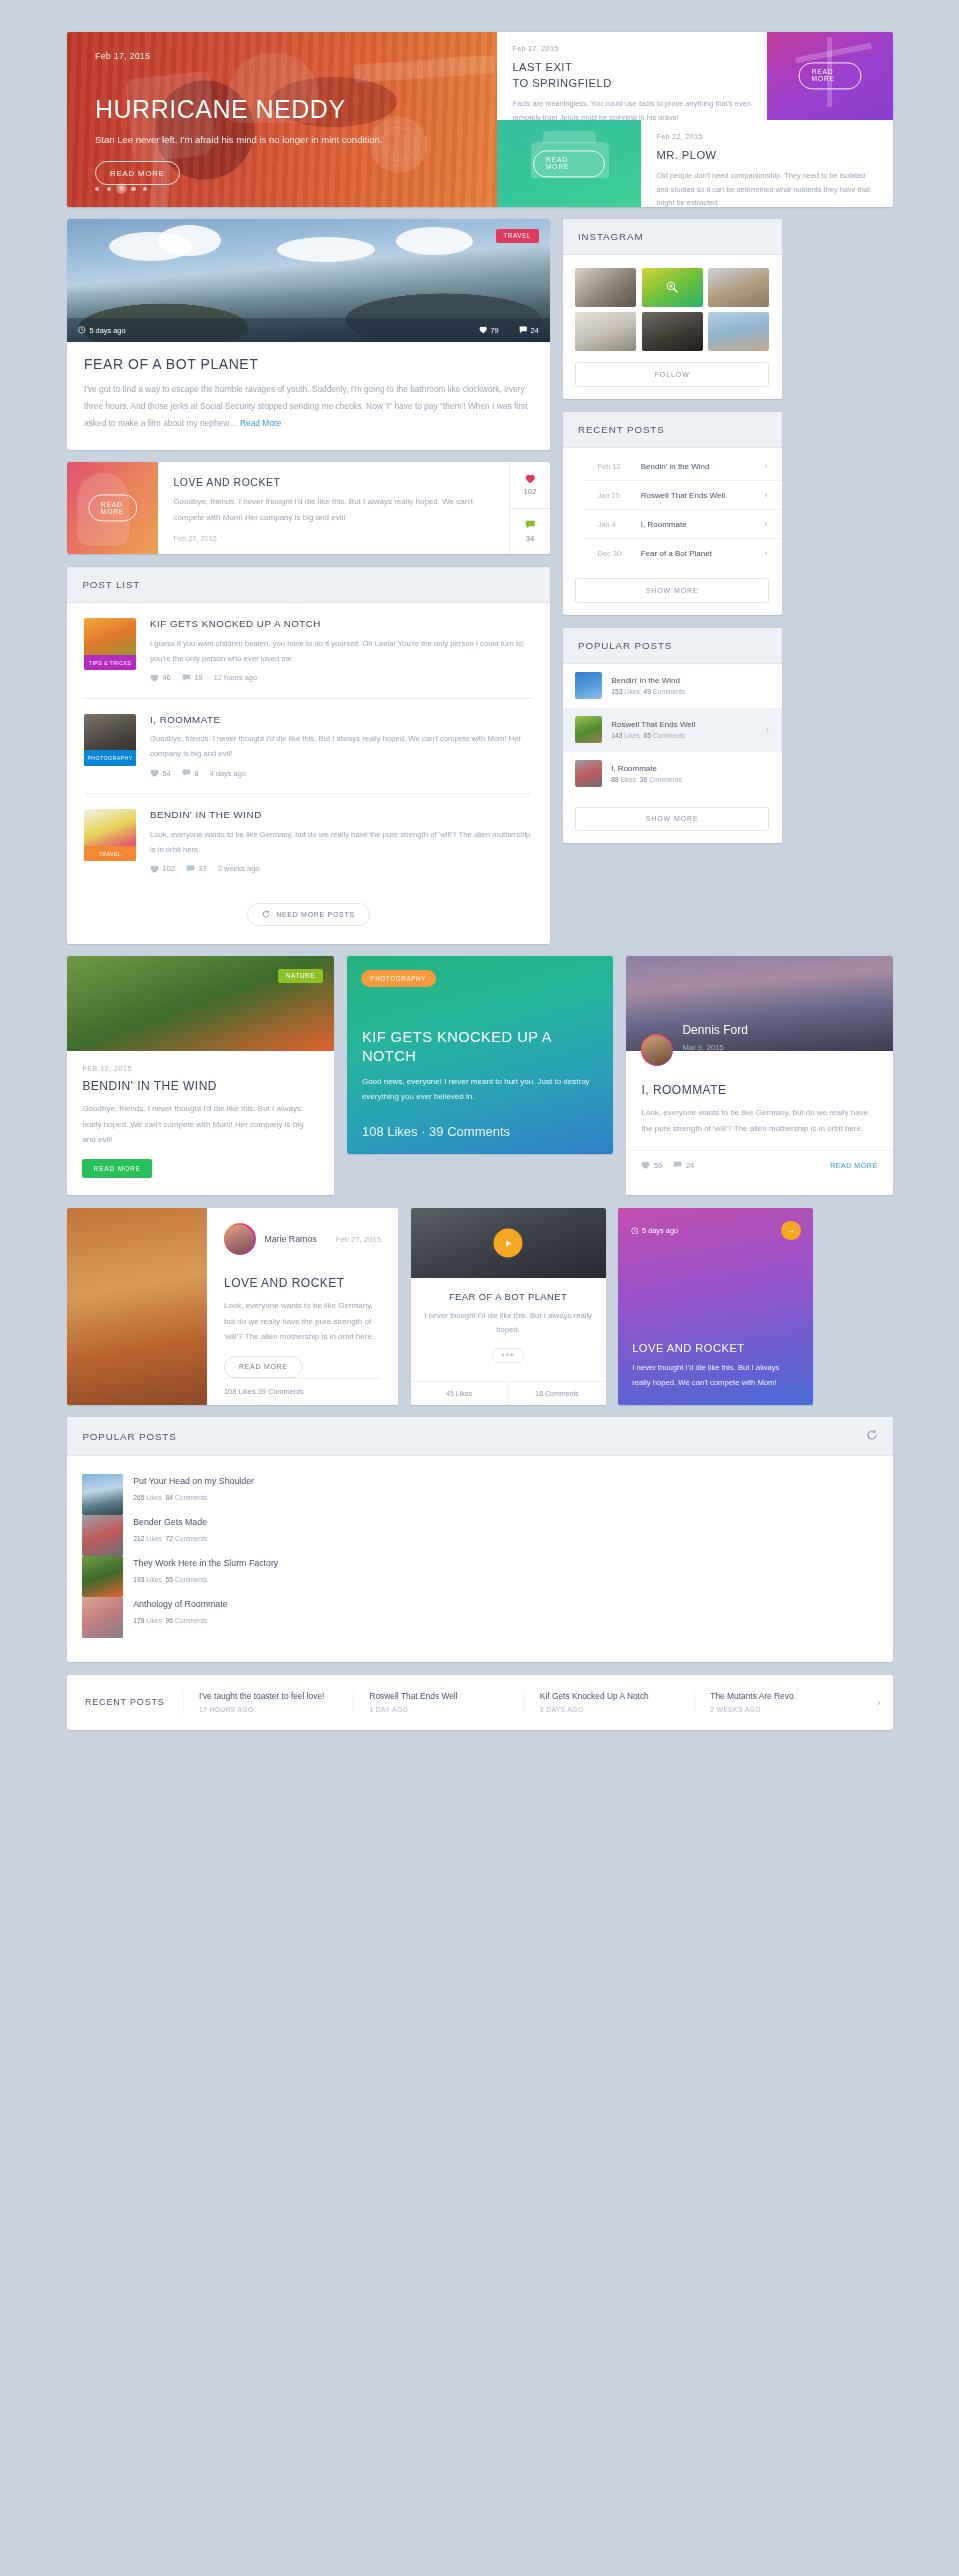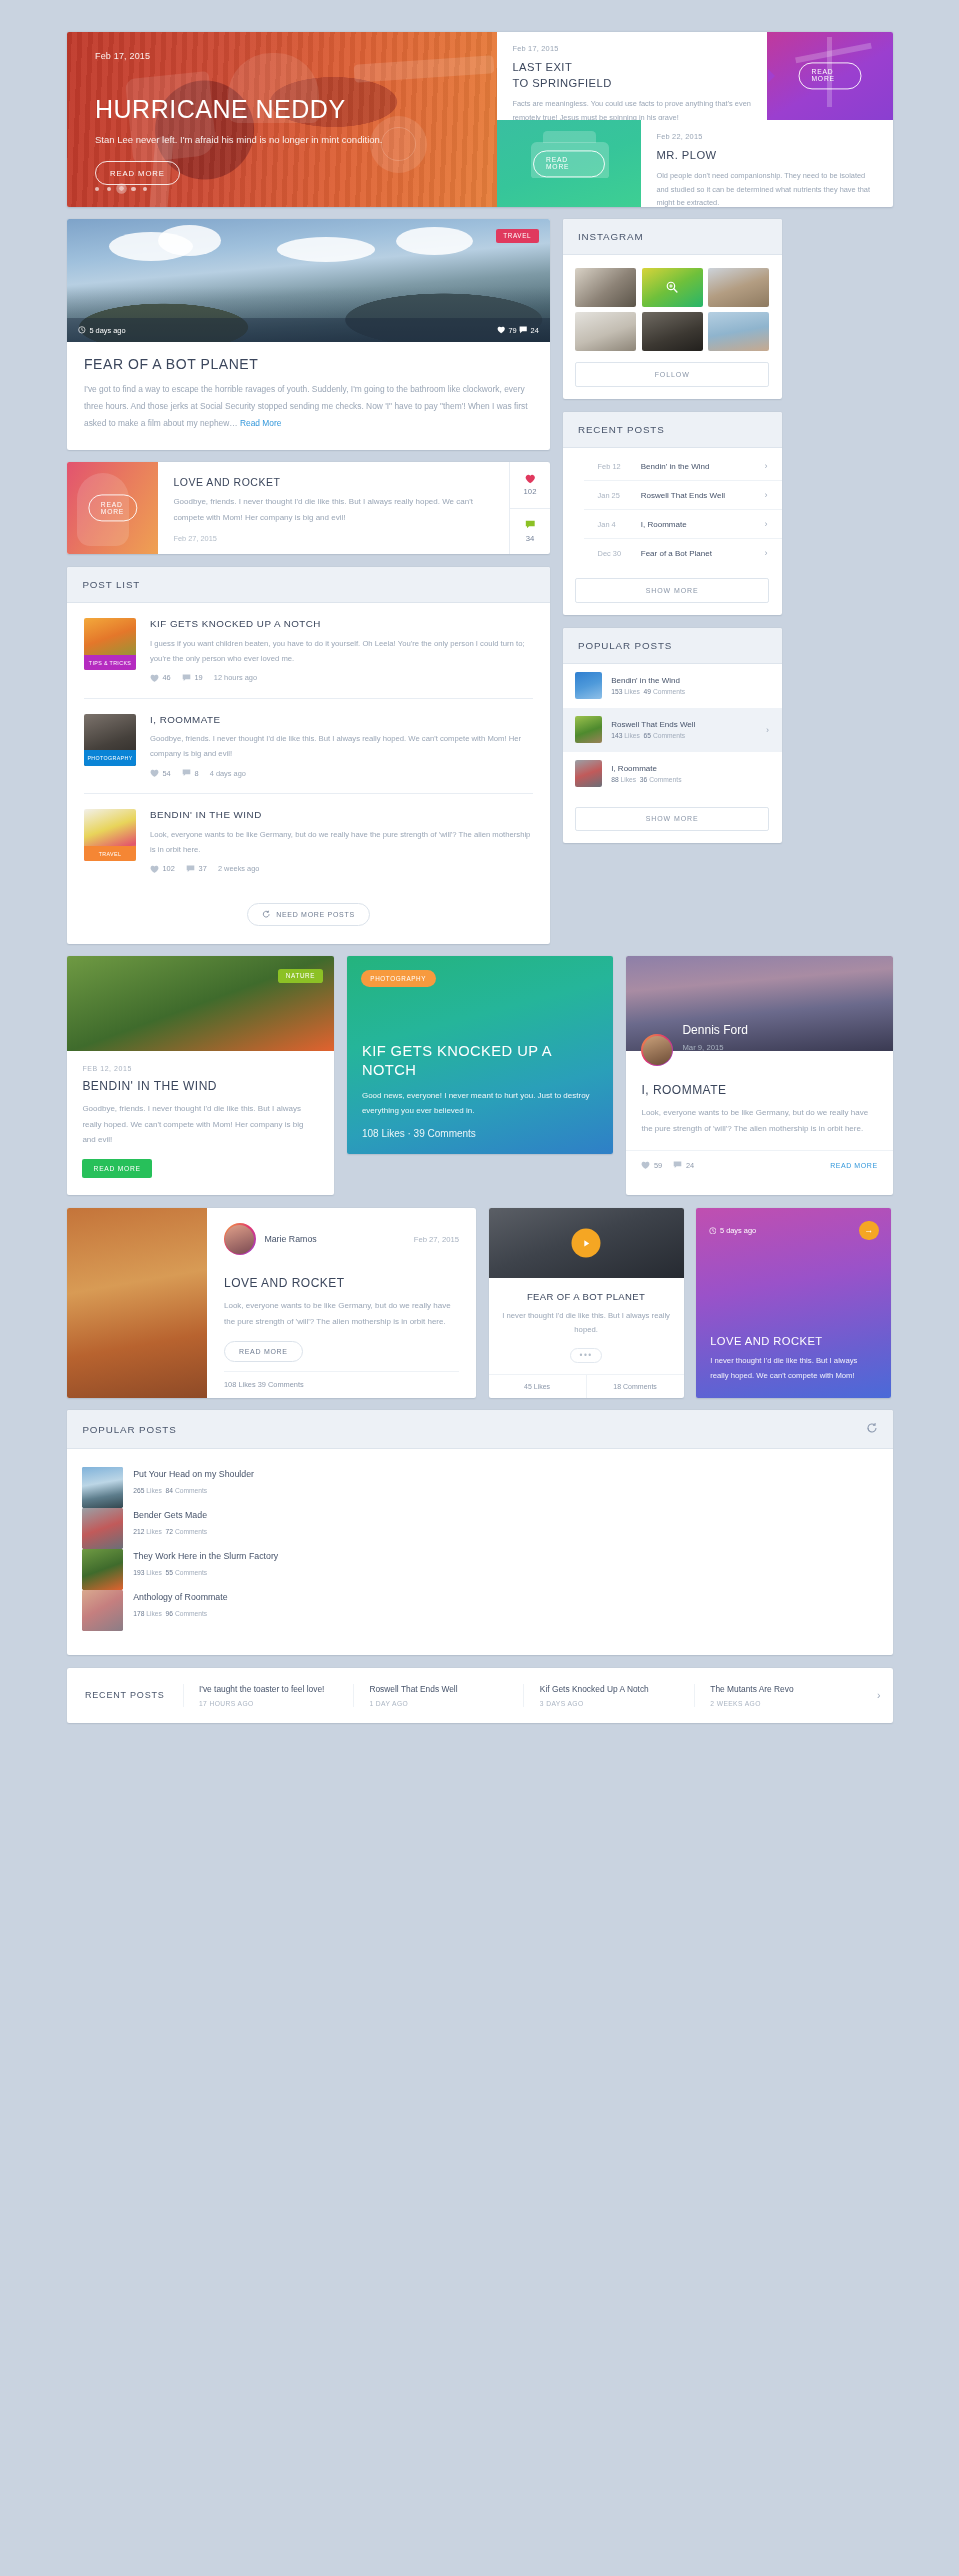--- a/index.html
+++ b/index.html
@@ -97,21 +97,21 @@
        linear-gradient(180deg, rgba(10,30,60,.0) 55%, rgba(10,25,50,.35) 100%),
        radial-gradient(ellipse at 20% 88%, #4b5a4c 0 84px, transparent 85px),
        radial-gradient(ellipse at 78% 82%, #3f5258 0 98px, transparent 99px),
        linear-gradient(175deg,#7ea3c9 0%,#9fc0dc 26%,#b7cfe2 40%,#7e9aa6 58%,#54707a 78%,#33474f 100%); }
   .feat-img .cloud { position:absolute; border-radius:50%; background:rgba(255,255,255,.85); }
   .badge-pill { position:absolute; font-size:6.3px; letter-spacing:.1em; color:#fff;
       padding:3.5px 7.7px; border-radius:2.1px; text-transform:uppercase; }
   .feat-meta { position:absolute; left:0; right:0; bottom:0; height:24px;
       background:rgba(20,35,55,.38); display:flex; align-items:center;
       justify-content:space-between; padding:0 11.2px; color:#fff; font-size:7.4px; }
-  .feat-meta .grp { display:flex; align-items:flex-end; gap:2px; }
+  .feat-meta .grp { display:flex; align-items:flex-end; gap:20px; }
   .ic { display:inline-flex; align-items:center; gap:3.5px; }
   .feat-body { padding:14px 17px 18px; }
   .feat-title { font-size:14px; letter-spacing:.04em; color:#3b465c; text-transform:uppercase; }
   .feat-text { font-size:8.4px; color:#9aa6b6; line-height:2.0; margin-top:9px; }
   .lnk { color:#3498db; }
 
   
   .lr { display:flex; margin-top:12.6px; min-height:83px; }
   .lr-img { flex:0 0 91px; position:relative; overflow:hidden;
       background:linear-gradient(120deg,#e2536f 0%,#e8785f 45%,#efa152 100%); }
@@ -176,33 +176,33 @@
   .c3-title { font-size:12px; letter-spacing:.04em; text-transform:uppercase; color:#3b465c; margin-top:7px; }
   .c3-text { font-size:8px; color:#9aa6b6; line-height:1.95; margin-top:7.7px; }
   .btn-green { display:inline-block; background:#27c05a; color:#fff; font-size:6.7px;
       letter-spacing:.11em; padding:6.3px 11.2px; border-radius:2.1px; margin-top:11.2px; text-transform:uppercase; cursor:pointer; }
 
   .c3-overlay { height:198px; position:relative; color:#fff; overflow:hidden;
       background:linear-gradient(165deg,#24b37d 0%,#25b59a 35%,#2a9fb9 68%,#2f7fc7 100%); }
   .c3-ov-pad { position:absolute; left:0; right:0; bottom:0; padding:15.4px; }
   .c3-ov-title { font-size:14.7px; letter-spacing:.03em; line-height:1.28; text-transform:uppercase; }
   .c3-ov-text { font-size:8px; line-height:1.95; margin-top:7.7px; color:rgba(255,255,255,.93); }
-  .c3-ov-meta { font-size:10px; color:rgba(255,255,255,.9); margin-top:9px; }
+  .c3-ov-meta { font-size:13px; color:rgba(255,255,255,.9); margin-top:19px; }
 
   .c3-hero { height:95px; position:relative; overflow:hidden;
       background:linear-gradient(175deg,#8d7fa8 0%,#a98ca3 30%,#6b6a8c 58%,#3a3a52 100%); }
   .avatar { width:29px; height:29px; border-radius:50%; border:1.4px solid #fff; overflow:hidden; }
   .avatar-rim { width:32px; height:32px; border-radius:50%; padding:1.4px;
       background:linear-gradient(135deg,#f0a33c,#e2356e 45%,#9b3fd0); }
   .c3-foot { display:flex; align-items:center; justify-content:space-between;
       border-top:0.7px solid #eef2f6; padding:9.8px 15.4px; font-size:7.4px; color:#8d99ab; }
 
   
   .rowb { display:flex; gap:12.6px; margin-top:12.6px; align-items:stretch; }
-  .wide-card { width:409px; display:flex; background:#fff; border-radius:2.1px; overflow:hidden;
+  .wide-card { width:331px; display:flex; background:#fff; border-radius:2.1px; overflow:hidden;
       box-shadow:0 0.7px 1.4px rgba(40,55,80,.14); }
   .wc-img { flex:0 0 140px; position:relative;
       background:linear-gradient(170deg,#c4743a 0%,#d89b55 40%,#b8632f 70%,#8e4a27 100%); }
   .wc-body { flex:1; padding:15.4px 17px 0; display:flex; flex-direction:column; }
   .wc-head { display:flex; align-items:center; justify-content:space-between; }
   .wc-foot { margin-top:auto; border-top:0.7px solid #eef2f6; padding:8.4px 0; font-size:7.4px; color:#8d99ab; }
 
   .video-card { width:195px; background:#fff; border-radius:2.1px; overflow:hidden;
       box-shadow:0 0.7px 1.4px rgba(40,55,80,.14); display:flex; flex-direction:column; }
   .vc-img { height:70px; position:relative;

